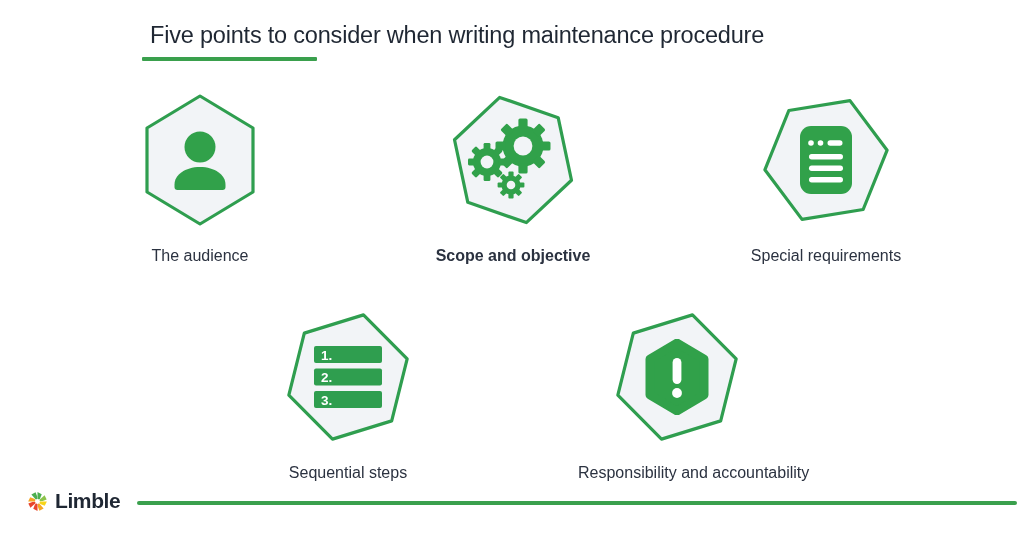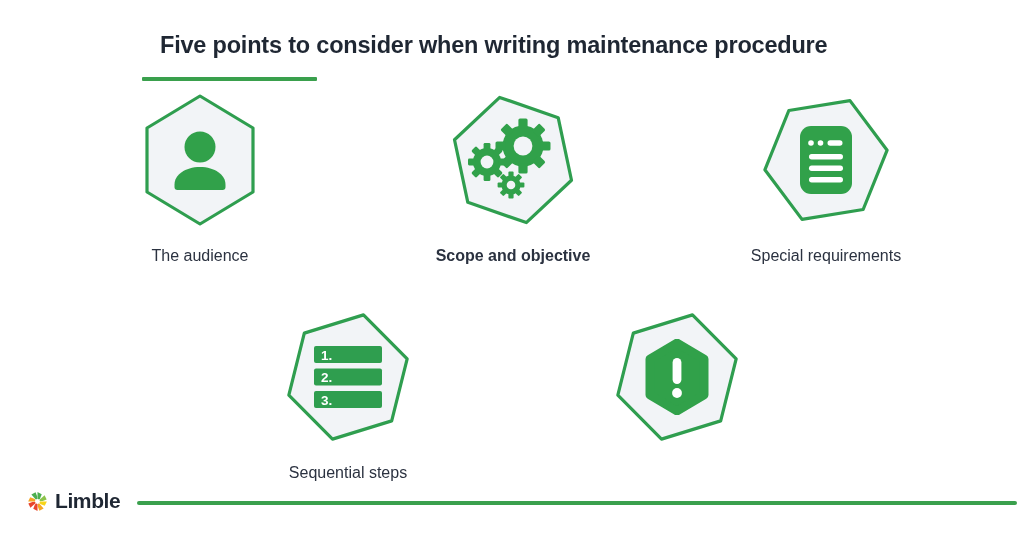--- a/index.html
+++ b/index.html
@@ -18,26 +18,26 @@
 
   
   #title-block {
     position: absolute;
     left: 142px;
     top: 14px;
     width: 800px;
   }
   #page-title {
     font-size: 23.5px;
-    font-weight: bold;
+    font-weight: normal;
     color: #1f2733;
     letter-spacing: -0.2px;
     line-height: 1.15;
     white-space: nowrap;
-    margin: 18px;
+    margin: 8px;
   }
   #title-underline {
     margin-top: 7px;
     width: 175px;
     height: 4px;
     background: #3aa04d;
     border-radius: 1px;
   }
 
   
@@ -263,20 +263,21 @@
       </g>
     </svg>
     <div class="icon-layer">
       <svg width="76" height="76" viewBox="0 0 76 76">
         <path d="M38 4 L65 20 L65 56 L38 72 L11 56 L11 20 Z" fill="#31a14a" stroke="#31a14a" stroke-width="9" stroke-linejoin="round"></path>
         <rect x="33.6" y="19" width="8.8" height="26" rx="4.4" fill="#ffffff"></rect>
         <circle cx="38" cy="54" r="4.9" fill="#ffffff"></circle>
       </svg>
     </div>
   </div>
+  <div class="card-label">Responsibility and accountability</div>
 </div>
 
 <div id="footer">
   <div id="logo-group">
     <svg width="23" height="23" viewBox="0 0 24 24">
       <g>
         <path d="M12 12 L12 2.2 L16.4 4.4 L14.8 8.6 Z" fill="#4caf50"></path>
         <path d="M12 12 L19.4 5.6 L21.6 10 L17.4 11.6 Z" fill="#8bc34a"></path>
         <path d="M12 12 L21.8 12 L19.6 16.4 L15.4 14.8 Z" fill="#f7d417"></path>
         <path d="M12 12 L18.4 19.4 L14 21.6 L12.4 17.4 Z" fill="#f5a623"></path>

